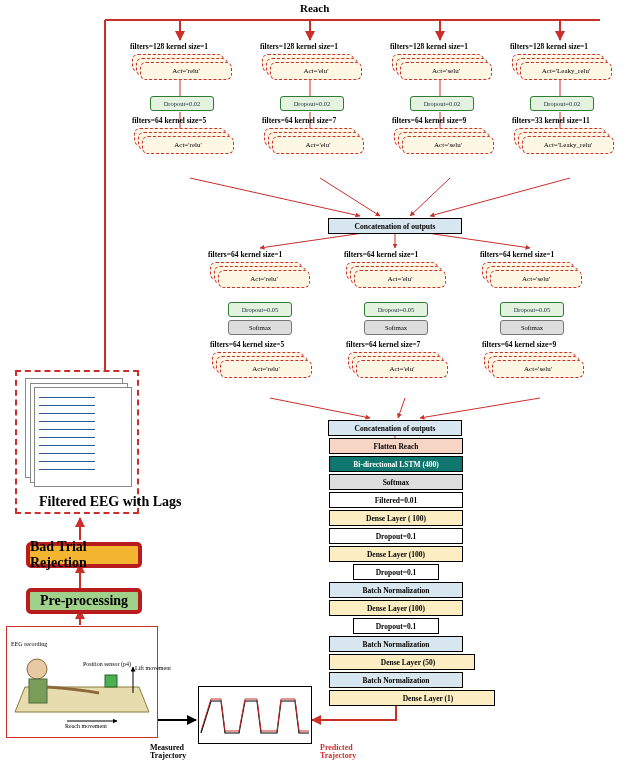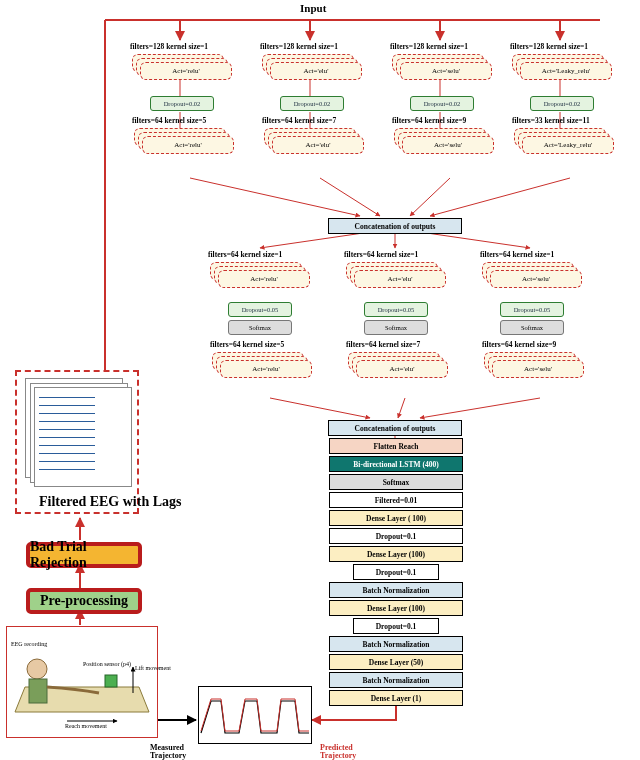--- a/index.html
+++ b/index.html
@@ -79,21 +79,21 @@
 
   <line x1="80" y1="588" x2="80" y2="564" stroke="#c9302c" stroke-width="2" marker-end="url(#ar)"></line>
   <line x1="80" y1="540" x2="80" y2="518" stroke="#c9302c" stroke-width="2" marker-end="url(#ar)"></line>
   <line x1="80" y1="625" x2="80" y2="610" stroke="#c9302c" stroke-width="2" marker-end="url(#ar)"></line>
 
   <polyline points="148,655 148,720 196,720" fill="none" stroke="#000" stroke-width="2" marker-end="url(#ab)"></polyline>
 
   <polyline points="396,700 396,720 312,720" fill="none" stroke="#c9302c" stroke-width="2" marker-end="url(#ar)"></polyline>
 </svg>
 
-<div class="lbl input-lbl" style="left:300px;top:2px">Input</div>
+<div class="lbl input-lbl" style="left:300px;top:2px">Reach</div>
 
 <div class="lbl branch-header" style="left:130px;top:42px">filters=128  kernel size=1</div>
 <div class="stack" style="left:132px;top:54px">
   <div class="card c1"></div>
     <div class="card c2"></div>
     <div class="card c3">Act='relu'</div>
 </div>
 <div class="drop" style="left:150px;top:96px">Dropout=0.02</div>
 <div class="lbl branch-header" style="left:132px;top:116px">filters=64  kernel size=5</div>
 <div class="stack" style="left:134px;top:128px">
@@ -199,23 +199,23 @@
     <div class="bar" style="left: 329px; top: 474px; width: 132px; background: rgb(221, 221, 221);">Softmax</div>
     <div class="bar" style="left: 329px; top: 492px; width: 132px; background: rgb(255, 255, 255);">Filtered=0.01</div>
     <div class="bar" style="left: 329px; top: 510px; width: 132px; background: rgb(252, 238, 194);">Dense Layer ( 100)</div>
     <div class="bar" style="left: 329px; top: 528px; width: 132px; background: rgb(255, 255, 255);">Dropout=0.1</div>
     <div class="bar" style="left: 329px; top: 546px; width: 132px; background: rgb(252, 238, 194);">Dense Layer (100)</div>
     <div class="bar" style="left: 353px; top: 564px; width: 84px; background: rgb(255, 255, 255);">Dropout=0.1</div>
     <div class="bar" style="left: 329px; top: 582px; width: 132px; background: rgb(215, 230, 239);">Batch Normalization</div>
     <div class="bar" style="left: 329px; top: 600px; width: 132px; background: rgb(252, 238, 194);">Dense Layer (100)</div>
     <div class="bar" style="left: 353px; top: 618px; width: 84px; background: rgb(255, 255, 255);">Dropout=0.1</div>
     <div class="bar" style="left: 329px; top: 636px; width: 132px; background: rgb(215, 230, 239);">Batch Normalization</div>
-    <div class="bar" style="left: 329px; top: 654px; width: 132px; background: rgb(252, 238, 194);">Dense Layer (50)</div>
+    <div class="bar" style="left: 329px; top: 654px; width: 132px; background: rgb(252, 238, 194); padding-left: 12px;">Dense Layer (50)</div>
     <div class="bar" style="left: 329px; top: 672px; width: 132px; background: rgb(215, 230, 239);">Batch Normalization</div>
-    <div class="bar" style="left: 329px; top: 690px; width: 132px; background: rgb(252, 238, 194);">Dense Layer (1)</div>
+    <div class="bar" style="left: 329px; top: 690px; width: 132px; background: rgb(252, 238, 194); padding-left: 32px;">Dense Layer (1)</div>
   </div>
 
 <div class="eeg-box" style="left:15px;top:370px;width:120px;height:140px">
   <div style="position:absolute;left:8px;top:6px;width:96px;height:98px;background:#fff;border:1px solid #888">
     <div style="position:absolute;left:4px;top:4px;width:96px;height:98px;background:#fff;border:1px solid #888"></div>
     <div style="position:absolute;left:8px;top:8px;width:96px;height:98px;background:#fff;border:1px solid #888">
 
       <div class="wave" style="top:6px;left:4px"></div>
         <div class="wave" style="top:14px;left:4px"></div>
       <div class="wave" style="top:22px;left:4px"></div>

